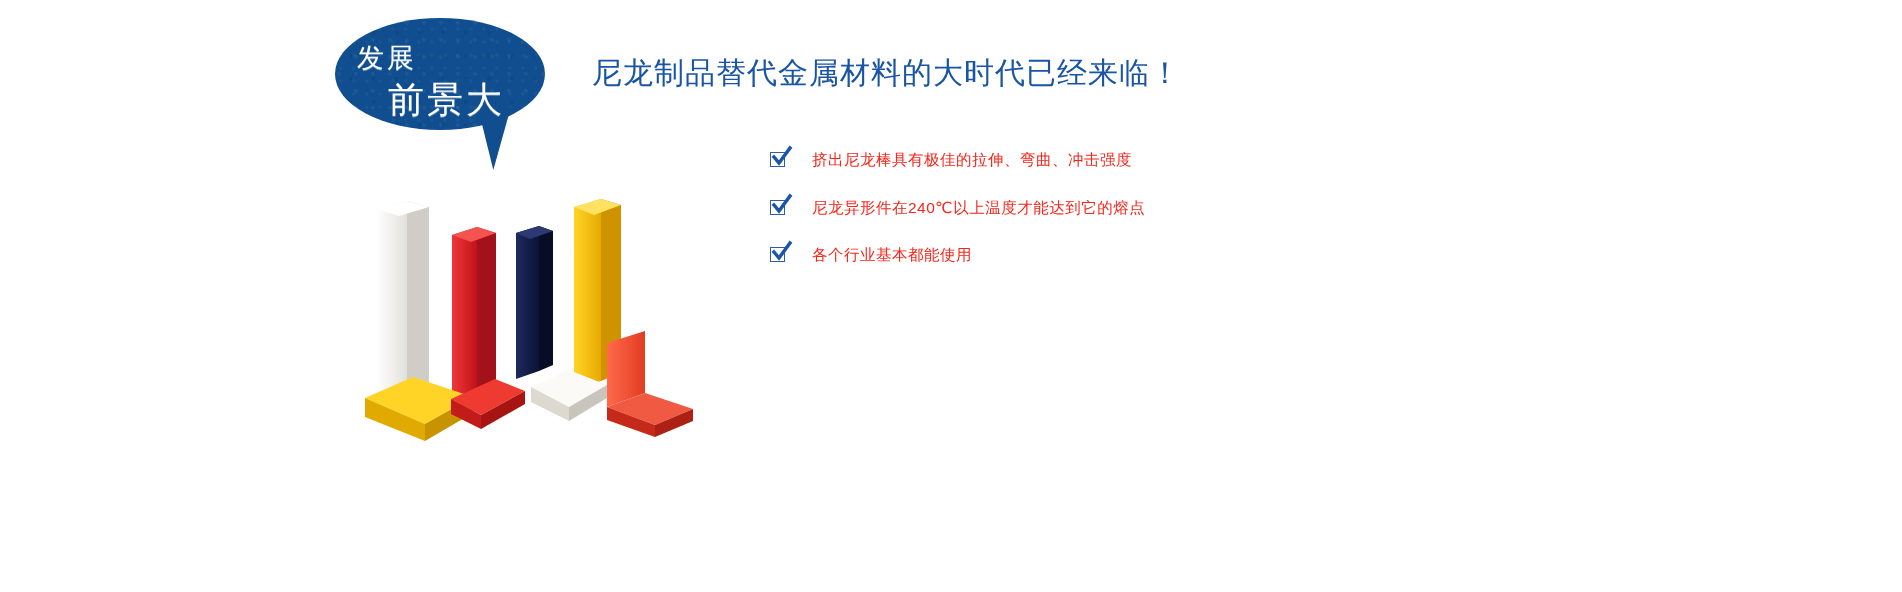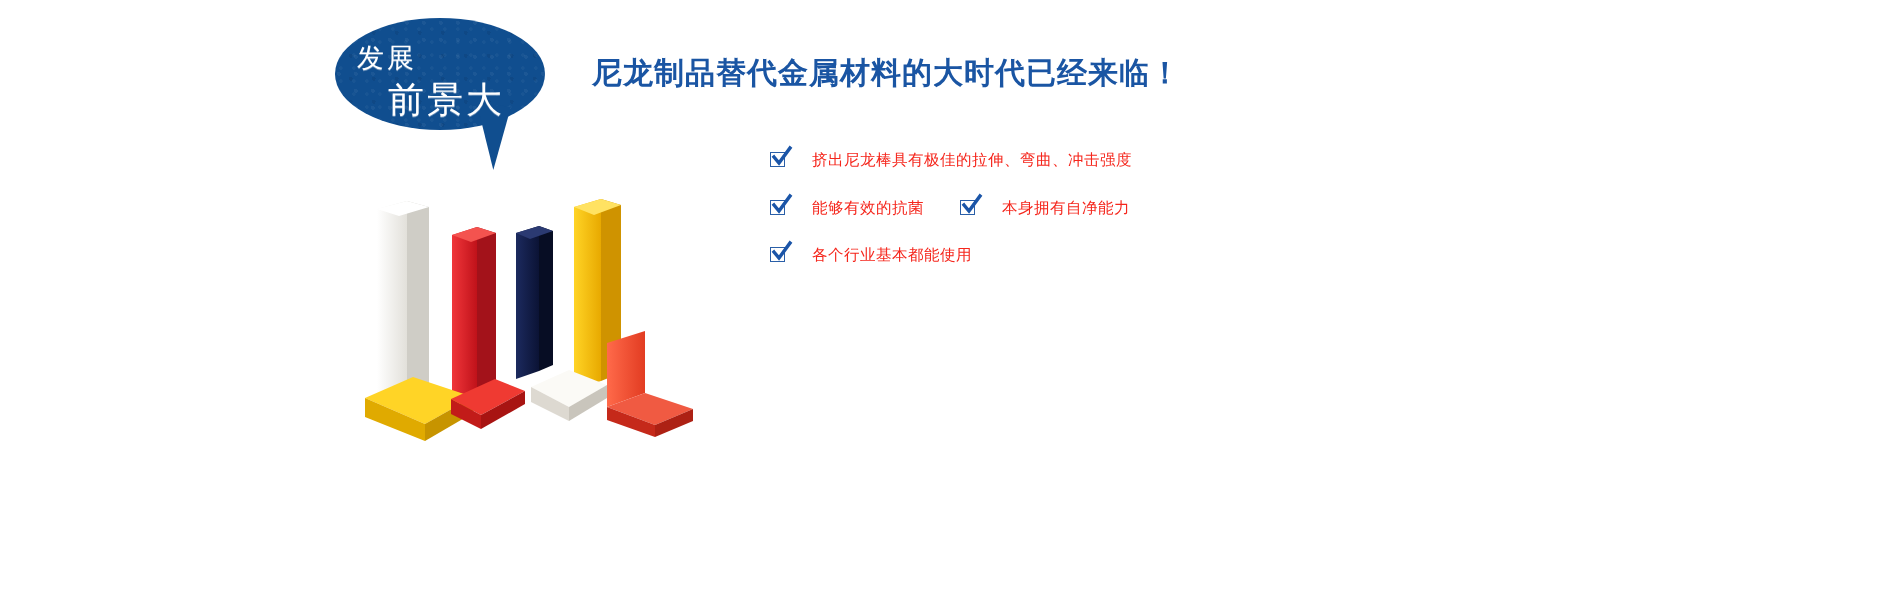--- a/index.html
+++ b/index.html
@@ -33,21 +33,21 @@
     position:absolute;color:#ffffff;font-weight:400;
     letter-spacing:3px;white-space:nowrap;
     text-shadow:0 1px 0 rgba(255,255,255,.35);
   }
   #bubble-line1{left:22px;top:22px;font-size:27px;}
   #bubble-line2{left:53px;top:58px;font-size:36px;}
 
   
   #headline{
     position:absolute;left:592px;top:53px;
-    font-size:30px;color:#1a55a3;font-weight:700;
+    font-size:30px;color:#1a55a3;font-weight:400;
     letter-spacing:1px;white-space:nowrap;
   }
 
   
   #photo{position:absolute;left:355px;top:185px;width:345px;height:275px;}
 
   
   #bullets{position:absolute;left:770px;top:152px;width:600px;}
   .brow{position:relative;height:47.5px;}
   .bitem{position:absolute;top:0;display:flex;align-items:center;white-space:nowrap;gap:16px;}
@@ -146,29 +146,21 @@
           <span class="btxt">挤出尼龙棒具有极佳的拉伸、弯曲、冲击强度</span>
         </div>
       </div>
       <div class="brow">
         <div class="bitem c1">
           <span class="chk">
             <svg viewBox="0 0 22 22">
               <path d="M4 11 L9 17 L20 2" fill="none" stroke="#1b55a8" stroke-width="3.4" stroke-linecap="square" stroke-linejoin="miter"></path>
             </svg>
           </span>
-          <span class="btxt">能够有效的抗菌</span>
-        </div>
-        <div class="bitem c2">
-          <span class="chk">
-            <svg viewBox="0 0 22 22">
-              <path d="M4 11 L9 17 L20 2" fill="none" stroke="#1b55a8" stroke-width="3.4" stroke-linecap="square" stroke-linejoin="miter"></path>
-            </svg>
-          </span>
-          <span class="btxt">本身拥有自净能力</span>
+          <span class="btxt">尼龙异形件在240℃以上温度才能达到它的熔点</span>
         </div>
       </div>
       <div class="brow">
         <div class="bitem c1">
           <span class="chk">
             <svg viewBox="0 0 22 22">
               <path d="M4 11 L9 17 L20 2" fill="none" stroke="#1b55a8" stroke-width="3.4" stroke-linecap="square" stroke-linejoin="miter"></path>
             </svg>
           </span>
           <span class="btxt">各个行业基本都能使用</span>

